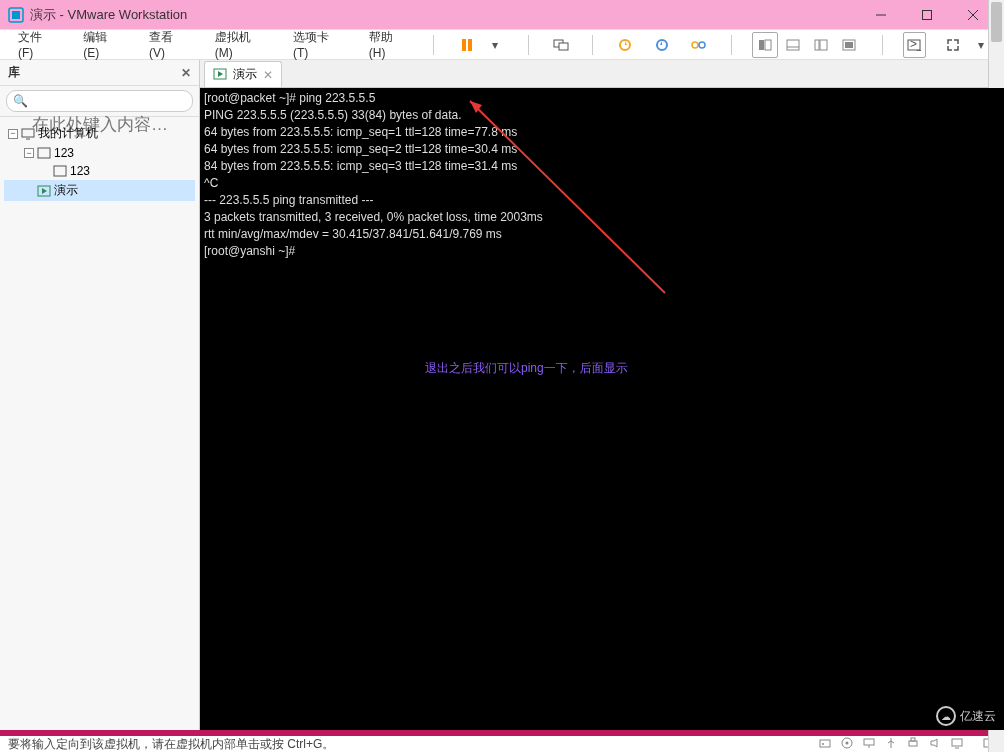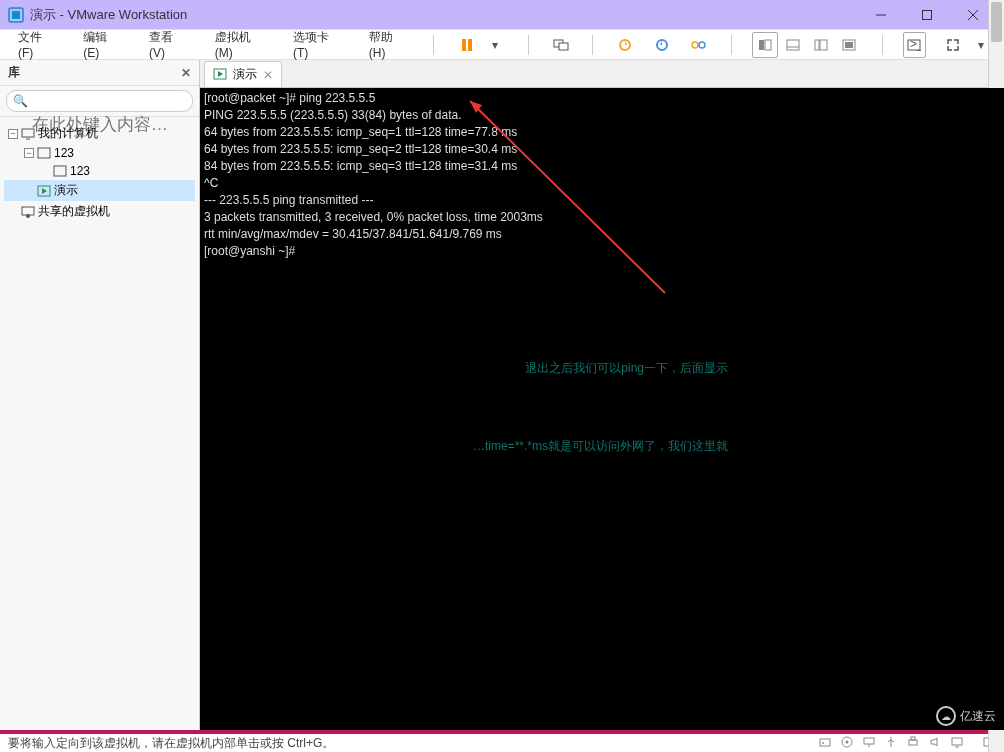--- a/index.html
+++ b/index.html
@@ -1,17 +1,17 @@
 <!DOCTYPE html>
 <html><head>
 <meta charset="utf-8">
 <style>
 * { margin:0; padding:0; box-sizing:border-box; font-family:"Microsoft YaHei","Segoe UI",sans-serif; font-size:12px; }
 body { background:#f0f0f0; width:1004px; height:752px; overflow:hidden; position:relative; }
-.titlebar { height:30px; background:#c4b5fd; border-bottom:1px solid #e0e0e0; display:flex; align-items:center; padding:0 8px; }
+.titlebar { height:30px; background:#f9a8d4; border-bottom:1px solid #e0e0e0; display:flex; align-items:center; padding:0 8px; }
 .app-icon { width:16px; height:16px; margin-right:6px; display:flex; align-items:center; justify-content:center; }
 .title-text { flex:1; color:#333; font-size:13px; }
 .win-controls { display:flex; gap:0; }
 .win-btn { width:46px; height:30px; display:flex; align-items:center; justify-content:center; color:#333; cursor:pointer; }
 .menubar { height:30px; background:#fff; display:flex; align-items:center; padding:0 10px; gap:14px; border-bottom:1px solid #e0e0e0;}
 .menu-item { padding:4px 8px; color:#333; cursor:pointer; }
 .toolbar-sep { width:1px; height:20px; background:#ccc; margin:0 6px; }
 .tb-btn { width:26px; height:26px; display:flex; align-items:center; justify-content:center; cursor:pointer; border-radius:2px; color:#555;}
 .tb-group{display:flex;gap:2px;align-items:center;}
 .main { display:flex; height:calc(100% - 30px - 30px - 22px); background:#fff; }
@@ -27,23 +27,23 @@
 .tree-row.selected{background:#cde6ff;}
 .indent0{padding-left:4px;} .indent1{padding-left:20px;} .indent2{padding-left:36px;}
 .expander{width:10px;height:10px;border:1px solid #888;display:flex;align-items:center;justify-content:center;font-size:9px;line-height:1;color:#555;background:#fff;}
 .tree-icon{width:14px;height:14px;display:inline-flex;align-items:center;justify-content:center;}
 .content { flex:1; display:flex; flex-direction:column; background:#fff;}
 .tabbar { height:28px; background:#f0f0f0; display:flex; align-items:flex-end; padding:0 4px; border-bottom:1px solid #ccc;}
 .tab { background:#fff; border:1px solid #ccc; border-bottom:none; padding:4px 8px; display:flex; align-items:center; gap:6px; border-radius:3px 3px 0 0;}
 .tab .tab-icon{width:14px;height:14px;}
 .tab .tab-close{color:#999;cursor:pointer;font-size:12px;}
 .terminal { flex:1; background:#000; color:#ddd; font-family:"Consolas","Courier New",monospace; font-size:13px; padding:2px 4px; line-height:16px; white-space:pre; overflow:hidden; position:relative;}
-.statusbar { height:22px; background:#fff; border-top:4px solid #be185d; display:flex; align-items:center; padding:0 8px; color:#444;}
+.statusbar { height:22px; background:#fff; border-top:6px solid #be185d; display:flex; align-items:center; padding:0 8px; color:#444;}
 .status-icons{margin-left:auto;display:flex;gap:8px;align-items:center;color:#888;}
-.annotation { position:absolute; color:#0f766e; font-size:18px; font-family:"Microsoft YaHei"; line-height:26px; text-align:right;margin-left:48px;}
+.annotation { position:absolute; color:#8b5cf6; font-size:18px; font-family:"Microsoft YaHei"; line-height:26px; text-align:left;}
 .arrow-svg{position:absolute; pointer-events:none;}
 .watermark{position:absolute;right:8px;bottom:26px;color:#ccc;font-size:14px;display:flex;align-items:center;gap:4px;}
 .watermark-icon{width:20px;height:20px;border:2px solid #ccc;border-radius:50%;display:flex;align-items:center;justify-content:center;font-size:10px;}
 .vscroll{position:absolute;right:0;top:0;bottom:0;width:16px;background:#f0f0f0;border-left:1px solid #ccc;}
 .vscroll-thumb{position:absolute;left:2px;right:2px;background:#c1c1c1;border-radius:2px;}
 </style>
 </head>
 <body>
 
 <div class="titlebar">
@@ -205,30 +205,20 @@
       </div>
       <div class="tree-row indent1 selected">
         <span style="width:10px;"></span>
         <span class="tree-icon">
             <svg width="14" height="12">
               <rect x="1" y="1" width="12" height="10" fill="none" stroke="#2e8b57"></rect>
               <polygon points="5,3 5,9 10,6" fill="#2e8b57"></polygon>
             </svg>
           </span>
         <span>演示</span>
-      </div>
-      <div class="tree-row indent0">
-        <span style="width:10px;"></span>
-        <span class="tree-icon">
-            <svg width="14" height="12">
-              <rect x="1" y="1" width="12" height="8" fill="none" stroke="#555"></rect>
-              <circle cx="7" cy="10" r="2" fill="#555"></circle>
-            </svg>
-          </span>
-        <span>共享的虚拟机</span>
       </div>
     </div>
     <div class="vscroll">
         <div class="vscroll-thumb" style="top:2px;height:40px;"></div>
       </div>
   </div>
 
   <div class="content">
     <div class="tabbar">
       <div class="tab">
@@ -250,21 +240,20 @@
 <span>3 packets transmitted, 3 received, 0% packet loss, time 2003ms</span>
 <span>rtt min/avg/max/mdev = 30.415/37.841/51.641/9.769 ms</span>
 <span>[root@yanshi ~]# </span>
       
       <svg class="arrow-svg" style="left:240px;top:5px;" width="260" height="220">
         <line x1="30" y1="8" x2="225" y2="200" stroke="#e53935" stroke-width="2"></line>
         <polygon points="30,8 42,12 36,20" fill="#e53935"></polygon>
       </svg>
       <div class="annotation" style="left:225px;top:215px;">
         <div>退出之后我们可以ping一下，后面显示</div>
-        <div>…time=**.*ms就是可以访问外网了，我们这里就</div>
       </div>
     </div>
   </div>
 </div>
 
 <div class="statusbar">
   <span>要将输入定向到该虚拟机，请在虚拟机内部单击或按 Ctrl+G。</span>
   <div class="status-icons">
     <span><svg width="14" height="14">
           <rect x="2" y="4" width="10" height="7" fill="none" stroke="#888"></rect>

